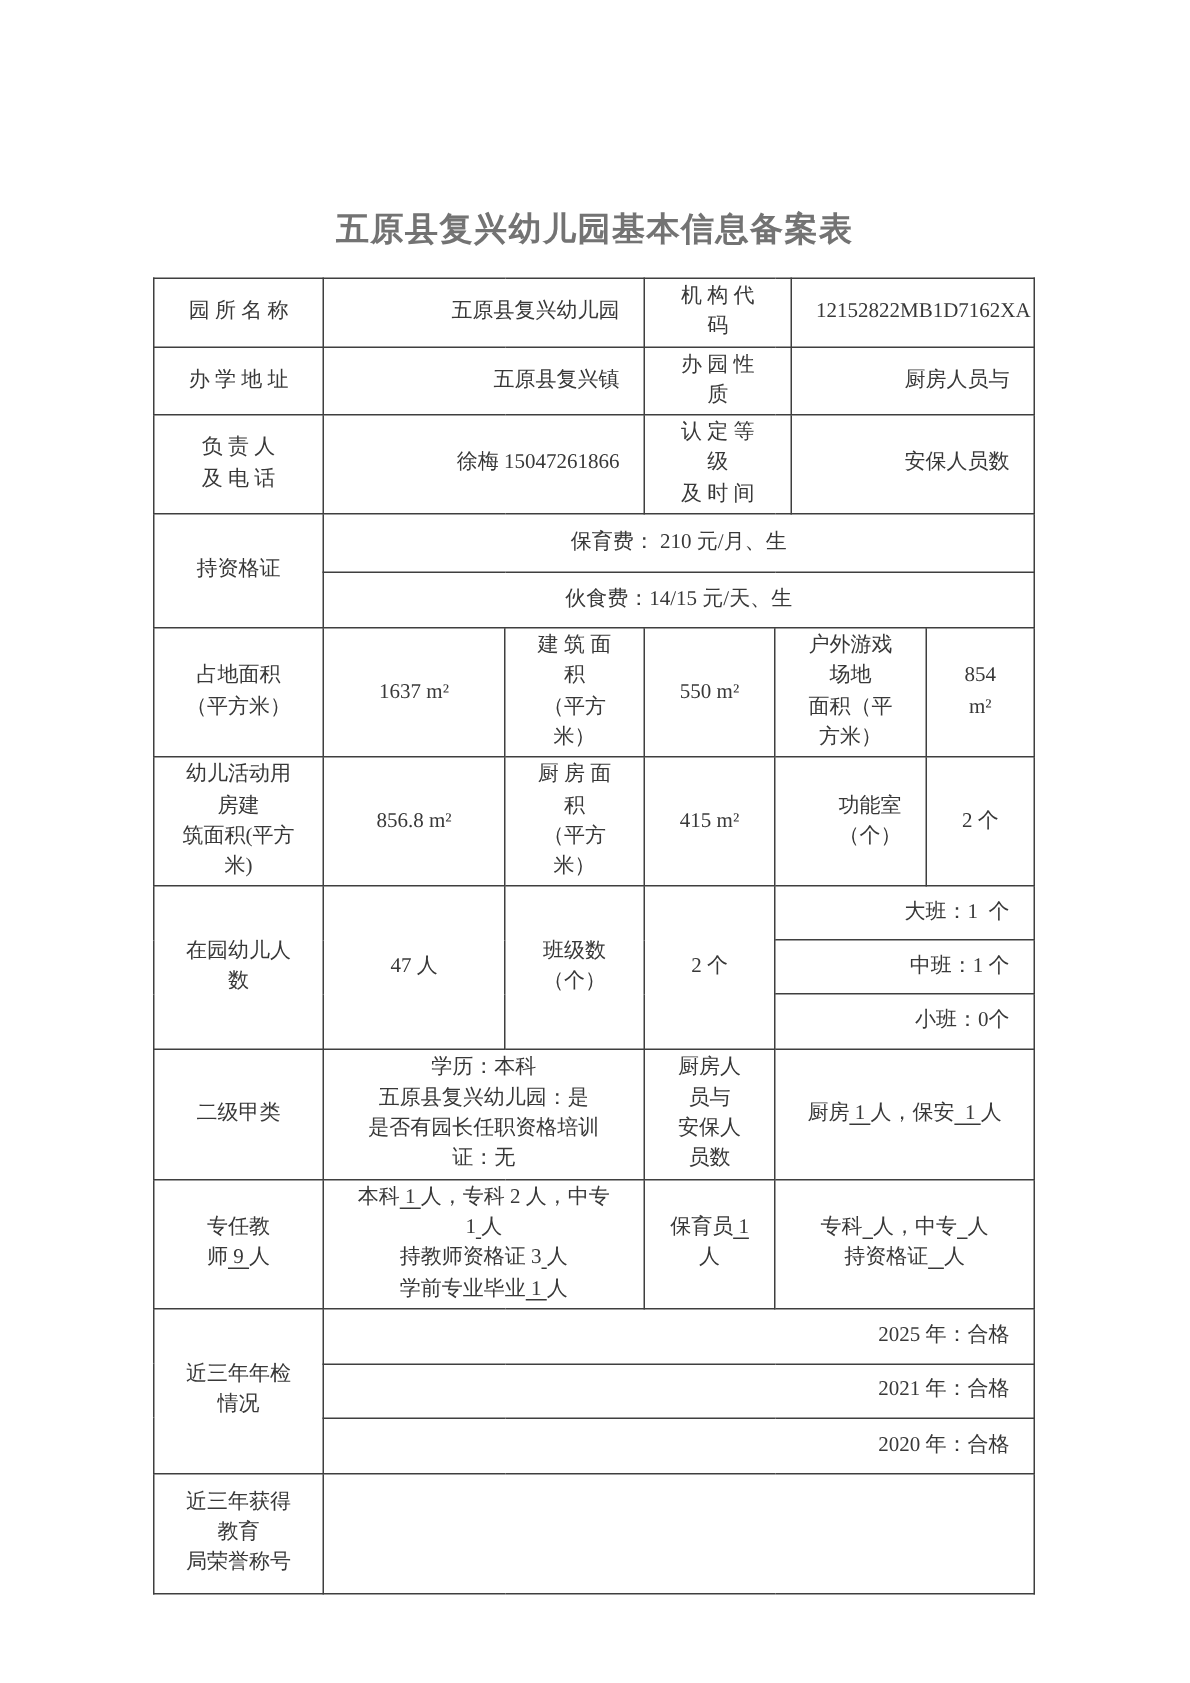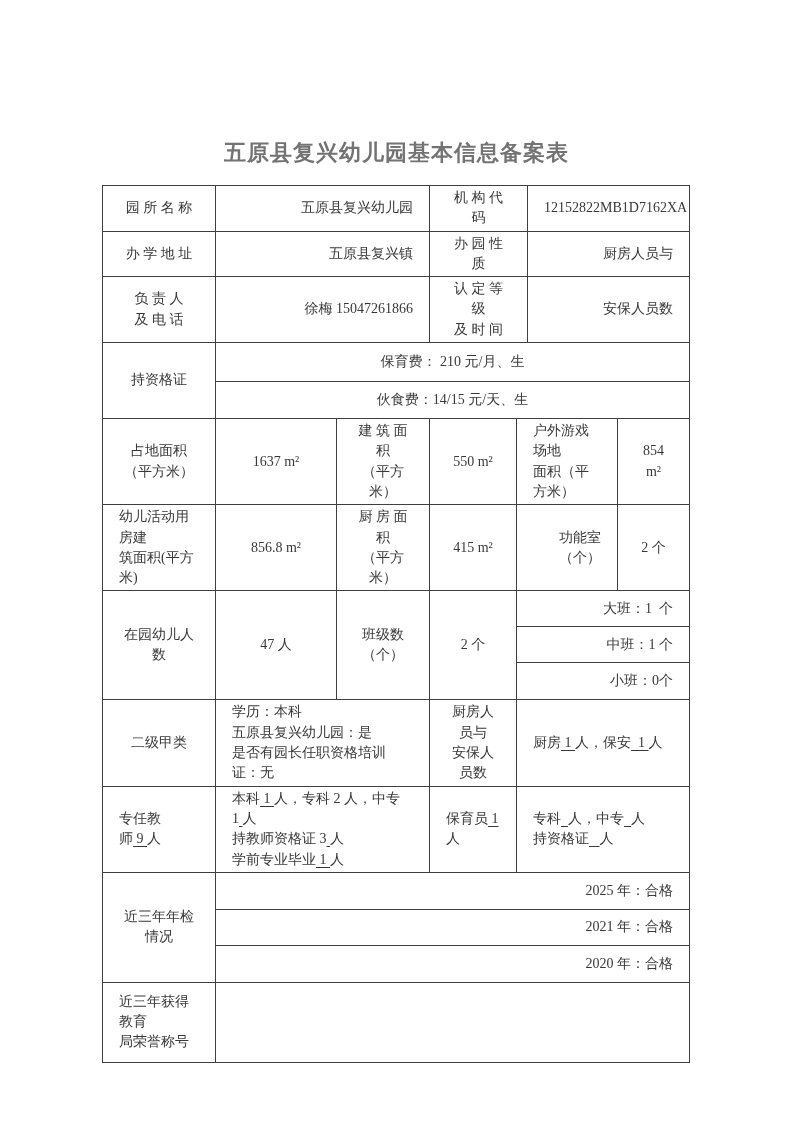--- a/index.html
+++ b/index.html
@@ -36,21 +36,21 @@
   table.form td {
     border: 1px solid #3f3f3f;
     padding: 2px 16px;
     vertical-align: middle;
     line-height: 1.45;
     overflow: hidden;
     font-family: Liberation Serif, serif;
   }
   td.c  { text-align: center; }
   td.l  { text-align: right; padding-left: 8px; }
-  td.l6 { text-align: left; padding-left: 6px; }
+  td.l6 { text-align: center; padding-left: 6px; }
   .useg { text-decoration: underline; text-underline-offset: 3px; white-space: pre; }
   .num  { letter-spacing: 0; }
 </style>
 </head>
 <body>
 
 <div class="page">
 
   <h1 class="title">五原县复兴幼儿园基本信息备案表</h1>
 

